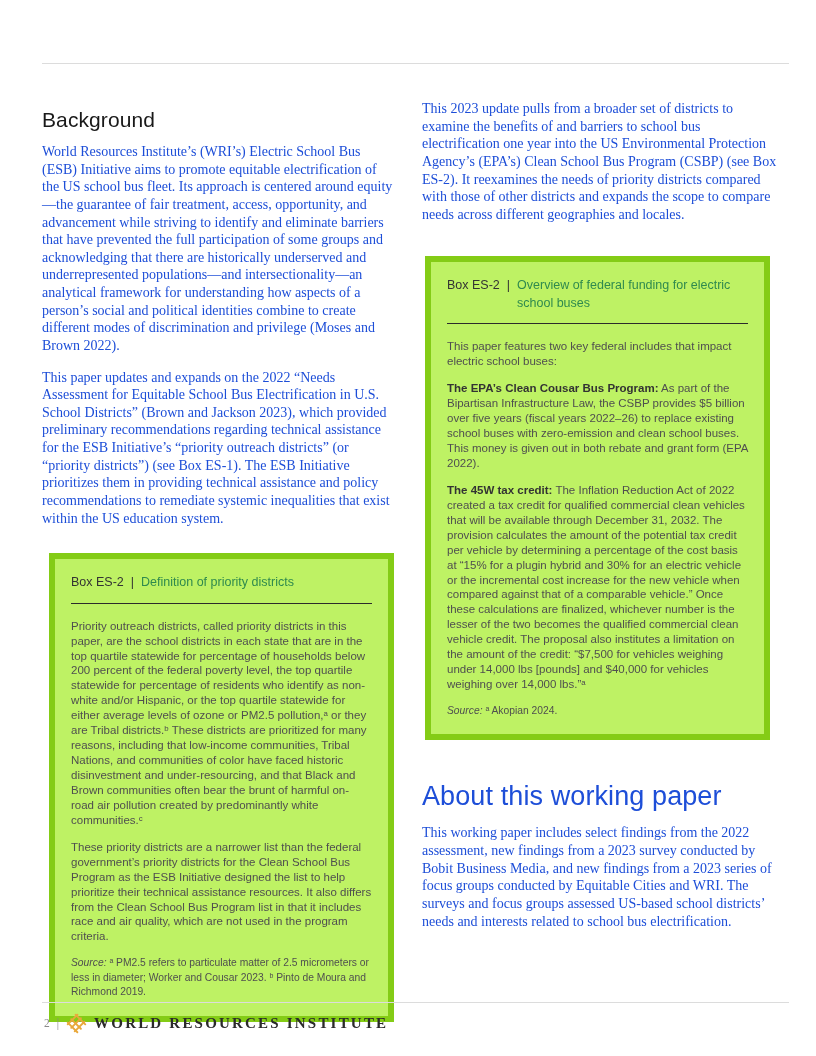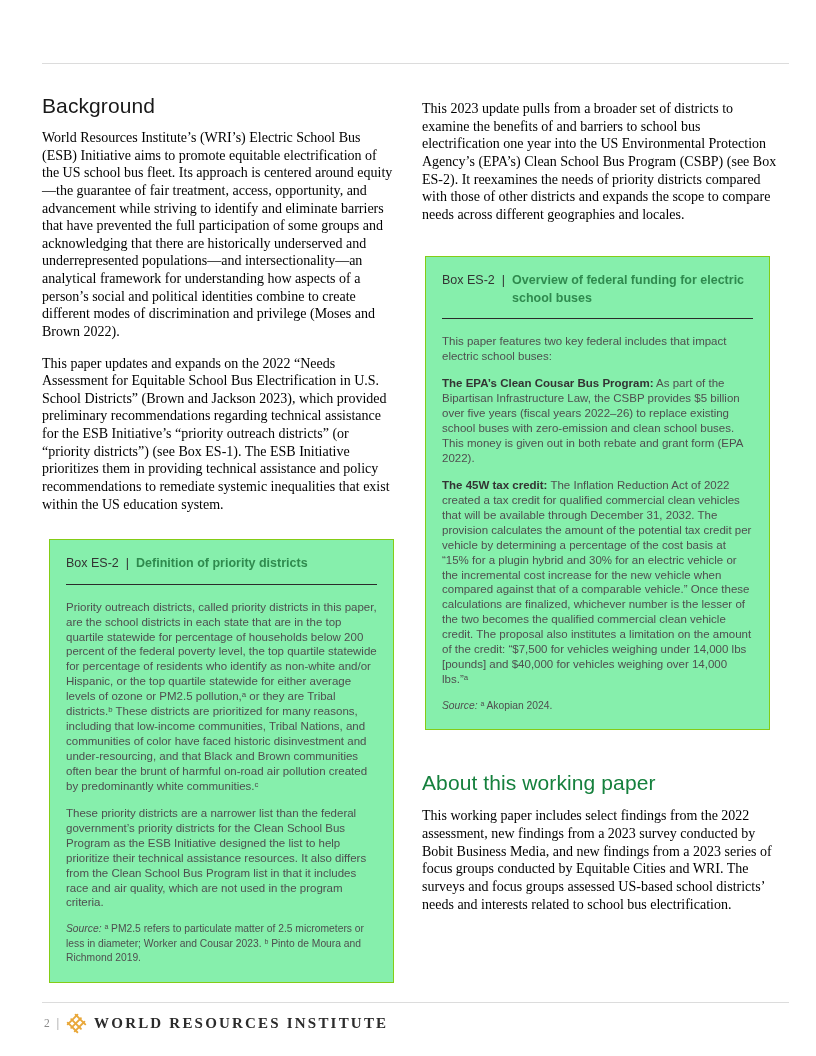--- a/index.html
+++ b/index.html
@@ -2,43 +2,43 @@
 <html><head>
 <meta charset="utf-8">
 <style>
   html,body{margin:0;padding:0;background:#e8e8e8;}
   .page{
     position:relative;width:816px;height:1056px;margin:0 auto;background:#ffffff;
     overflow:hidden;font-family:"Liberation Sans","DejaVu Sans",sans-serif;
     box-sizing:border-box;
   }
   .rule-top{position:absolute;left:42px;right:27px;top:63px;border-top:1px solid #dcdcdc;}
-  .col-left{position:absolute;left:42px;top:94px;width:352px;}
+  .col-left{position:absolute;left:42px;top:108px;width:352px;}
   .col-right{position:absolute;left:422px;top:100px;width:356px;}
   h1.section{font-size:21px;font-weight:500;color:#191919;margin:0 0 11px;letter-spacing:.1px;}
   p.serif{
     font-family:"Liberation Serif","DejaVu Serif",serif;
-    font-size:14px;line-height:1.26;color:#000000;margin:0 0 14px;
+    font-size:14px;line-height:1.26;color:#1d4ed8;margin:0 0 14px;
   }
   .box{
-    border:1px solid #84cc16;background:#86efac;
+    border:6px solid #84cc16;background:#bef264;
     padding:15px 16px 16px;box-sizing:border-box;
   }
   .box-es1{margin:26px 0 0 7px;}
   .box-es2{margin:33px 8px 0 3px;}
   .box-title{display:flex;align-items:flex-start;font-size:12.5px;line-height:1.4;}
   .box-label{color:#333333;white-space:nowrap;}
   .box-sep{margin:0 7px;color:#333333;}
-  .box-name{color:#2f8a4e;font-weight:bold;flex:1;}
+  .box-name{color:#2f8a4e;font-weight:normal;flex:1;}
   .box-rule{border-top:1px solid #2b2b2b;margin:11px 0 15px;}
   .box-p{font-size:11.5px;line-height:1.3;color:#4f4f4f;margin:0 0 12px;}
   .box-p strong{color:#333333;}
   .box-source{font-size:10.3px;line-height:1.4;color:#4f4f4f;margin:9px 0 0;}
   .box-source em{font-style:italic;}
-  h1.h-about{font-size:21px;font-weight:500;color:#15803d;margin:41px 0 12px;letter-spacing:.1px;}
+  h1.h-about{font-size:27px;font-weight:500;color:#1d4ed8;margin:41px 0 12px;letter-spacing:.1px;}
   .footer-rule{position:absolute;left:42px;right:27px;top:1002px;border-top:1px solid #dcdcdc;}
   .footer{position:absolute;left:44px;top:1012px;display:flex;align-items:center;gap:7px;height:22px;}
   .pg,.pg-sep{
     font-family:"Liberation Serif","DejaVu Serif",serif;
     font-size:11.5px;color:#8a8a8a;
   }
   .org{
     font-family:"Liberation Serif","DejaVu Serif",serif;
     font-size:15px;font-weight:600;letter-spacing:2.2px;color:#2b2b2b;
   }

